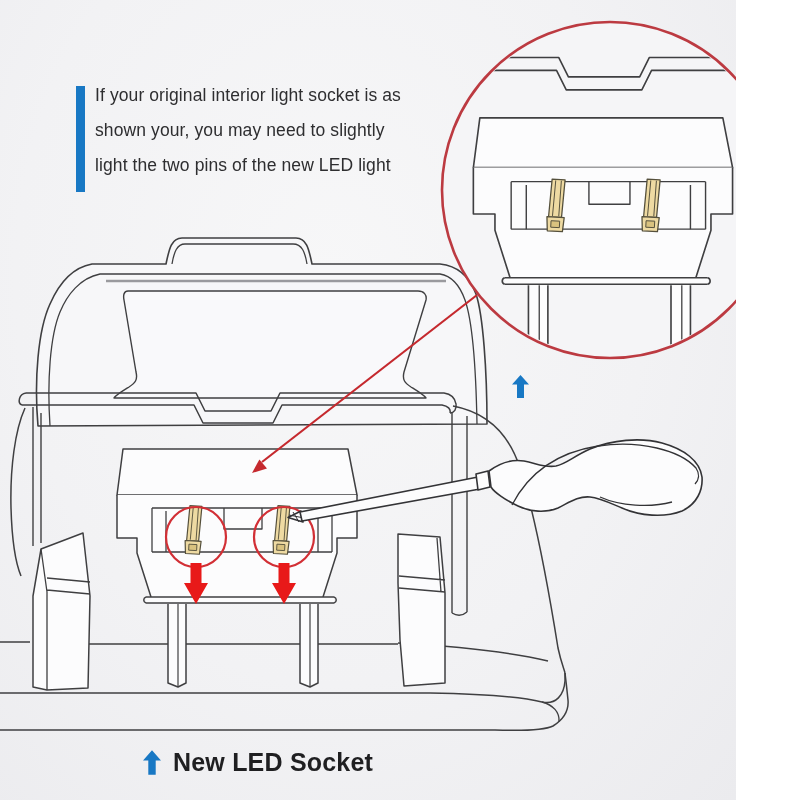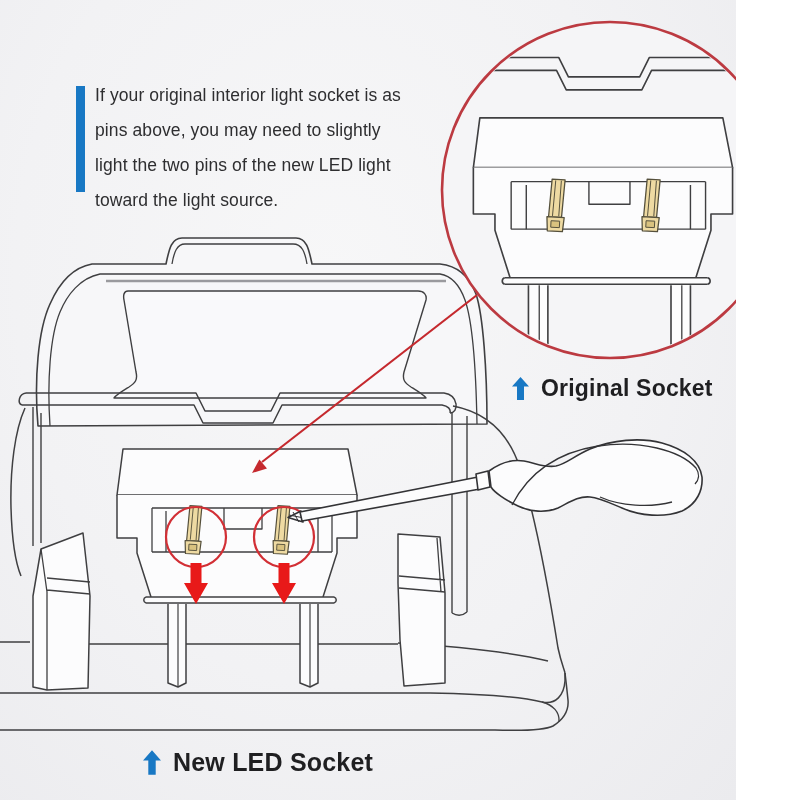--- a/index.html
+++ b/index.html
@@ -164,30 +164,28 @@
 
     <g>
       <path d="M477,295 L262,462" fill="none" stroke="#c5292e" stroke-width="2.2"></path>
       <path d="M252,473 L259.4,459.4 L267,468.4 Z" fill="#c5292e" stroke="none"></path>
     </g>
   </svg>
 
   <div class="note-bar"></div>
   <div class="note">
     <div class="note-line">If your original interior light socket is as</div>
-    <div class="note-line">pins above, you may need to slightly</div>
+    <div class="note-line">shown your, you may need to slightly</div>
     <div class="note-line">light the two pins of the new LED light</div>
-    <div class="note-line">toward the light source.</div>
   </div>
 
   <div class="label label-inset">
     <svg class="up-arrow-svg" width="17" height="23" viewBox="0 0 17 23">
       <path d="M8.5,0 L17,9.5 L12,9.5 L12,23 L5,23 L5,9.5 L0,9.5 Z" fill="#1878c4"></path>
     </svg>
-    <span class="txt">Original Socket</span>
   </div>
 
   <div class="label label-main">
     <svg class="up-arrow-svg" width="18" height="25" viewBox="0 0 17 23">
       <path d="M8.5,0 L17,9.5 L12,9.5 L12,23 L5,23 L5,9.5 L0,9.5 Z" fill="#1878c4"></path>
     </svg>
     <span class="txt">New LED Socket</span>
   </div>
 
 </div>

